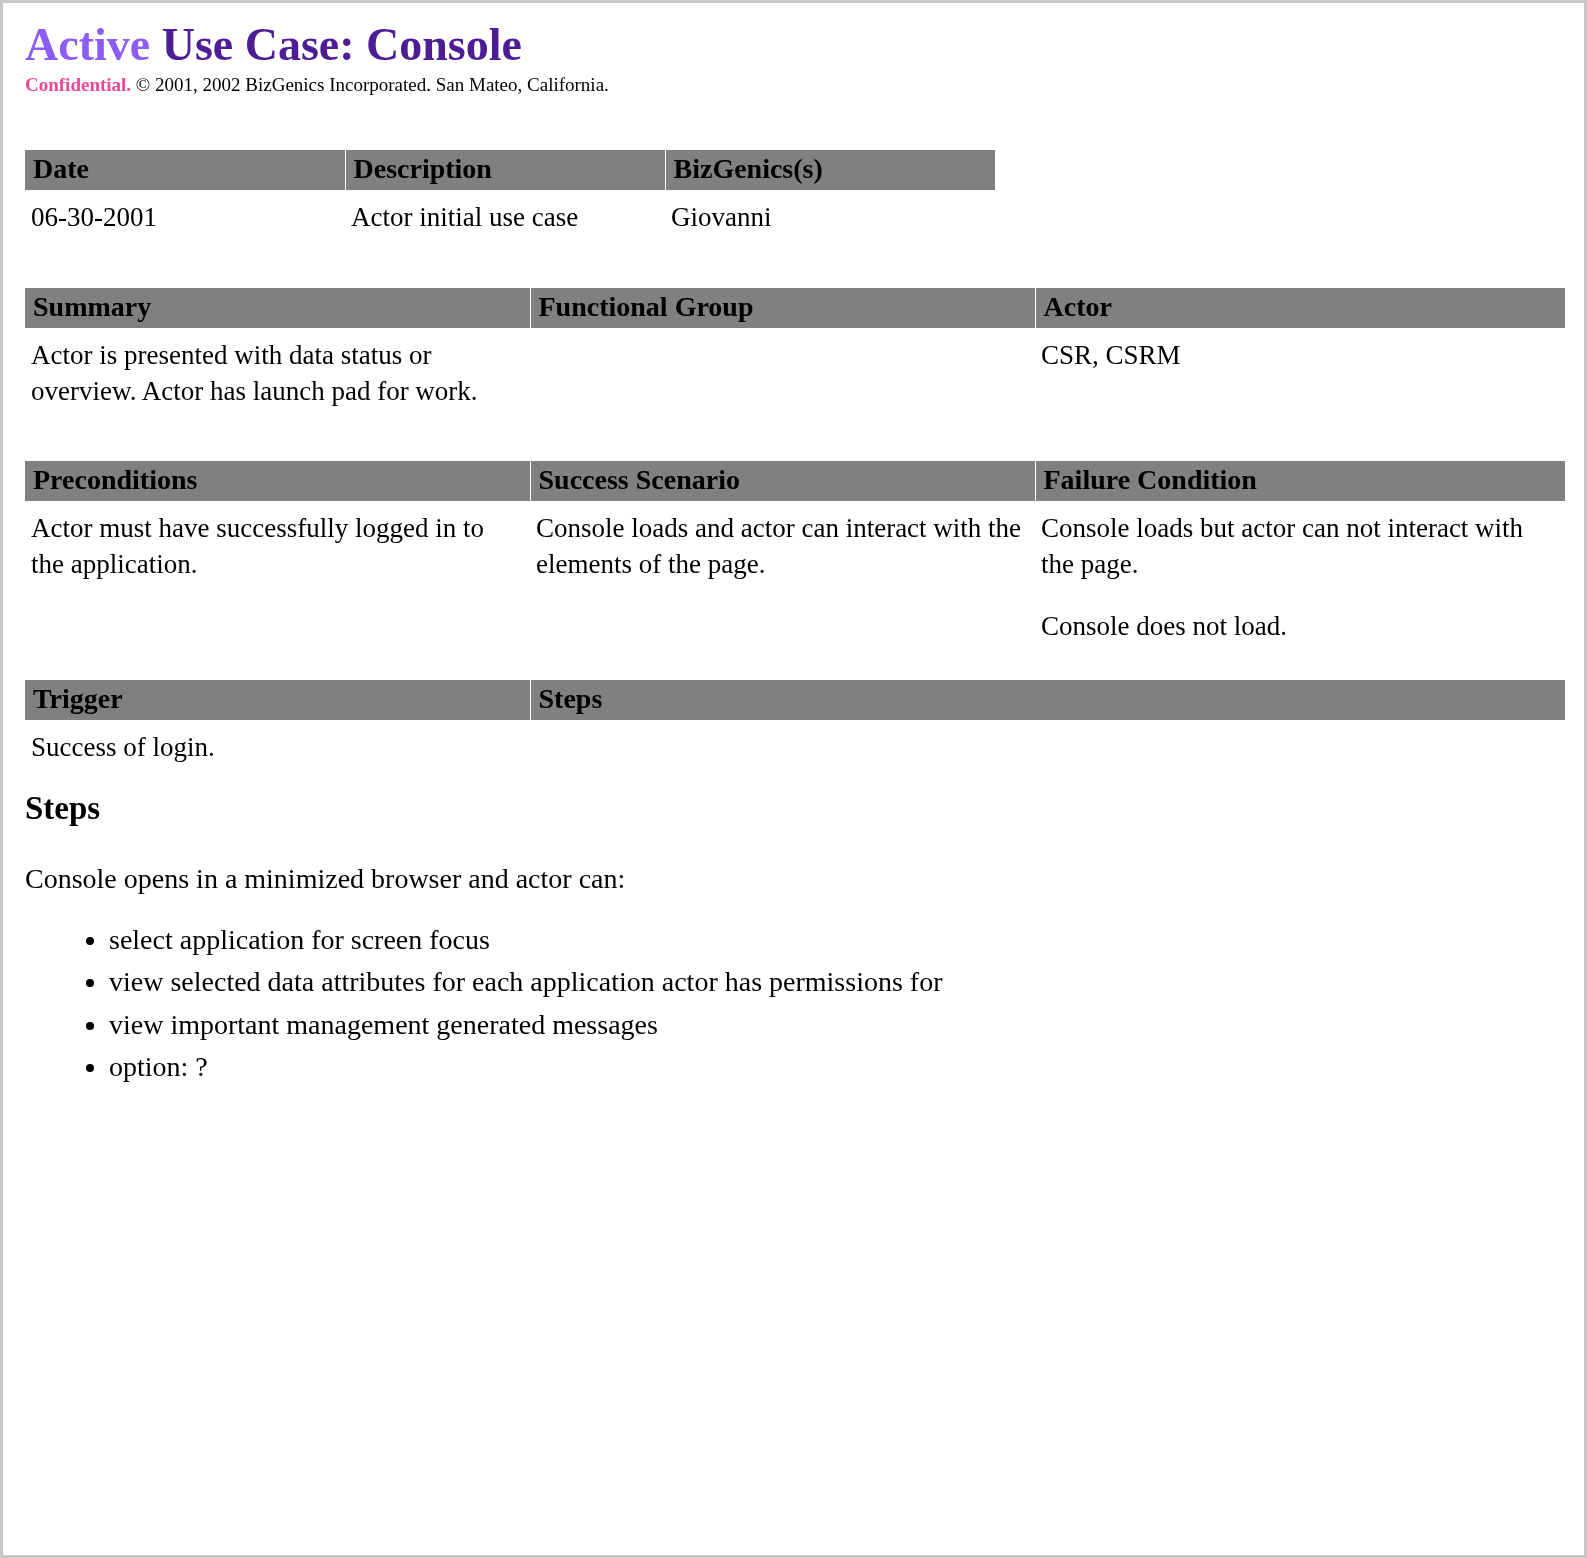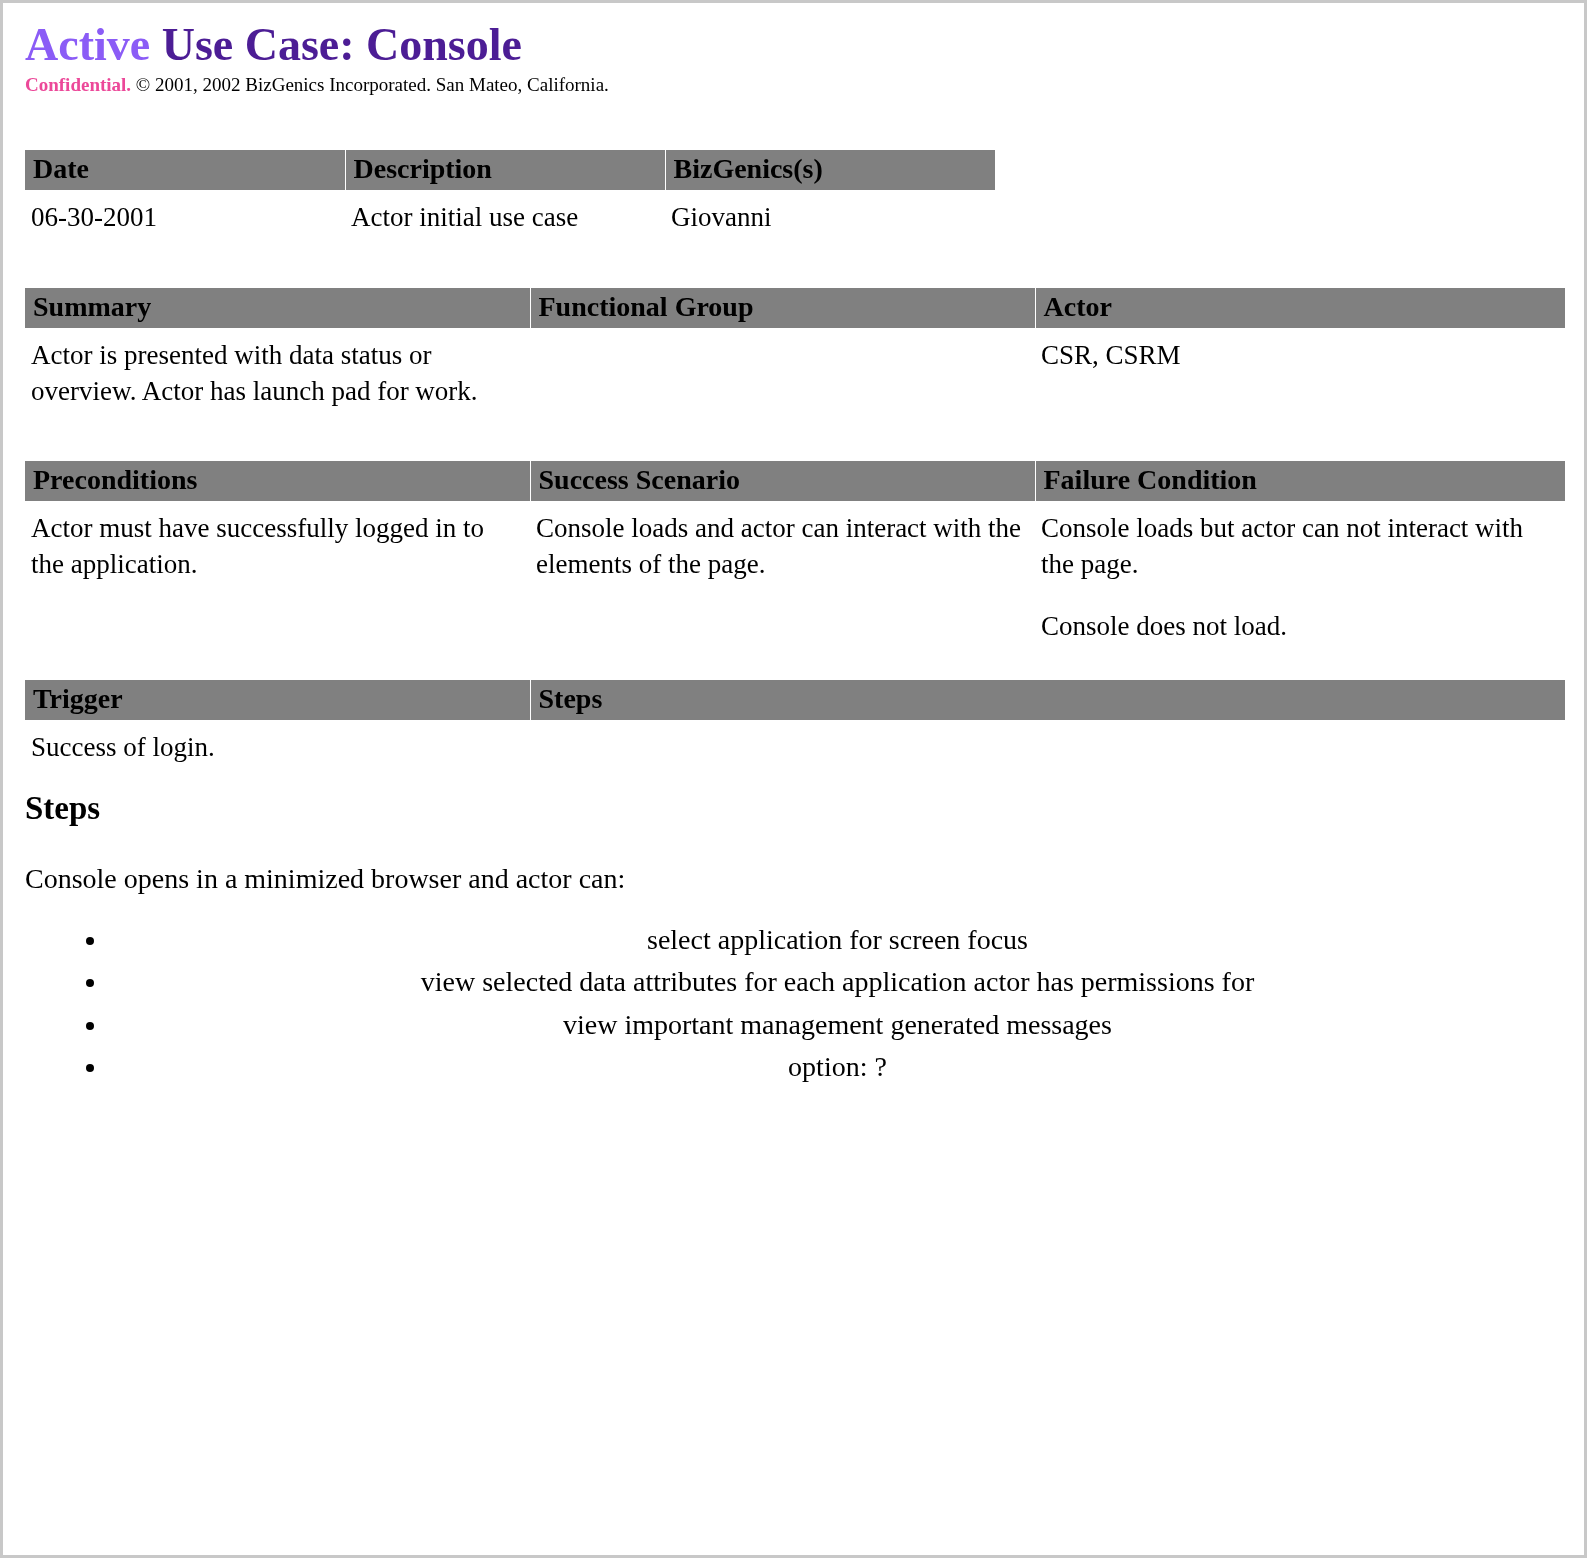--- a/index.html
+++ b/index.html
@@ -118,21 +118,20 @@
     line-height: 1.3;
   }
   ul.steps-list {
     margin: 22px 0 0 0;
     padding-left: 84px;
     font-size: 28px;
     line-height: 1.45;
   }
   ul.steps-list li {
     margin: 0 0 2px 0;
-    text-align: center;
   }
   p.para {
     margin: 26px 0 0 0;
   }
 </style>
 </head>
 <body>
 
 <div class="page">
 

